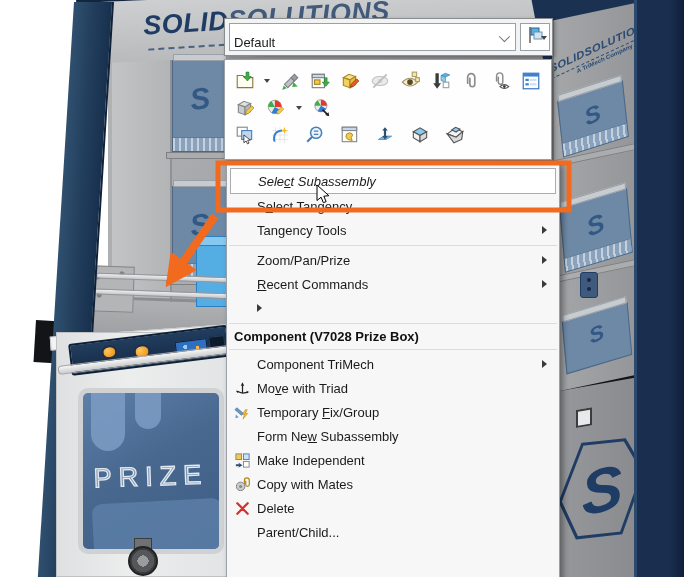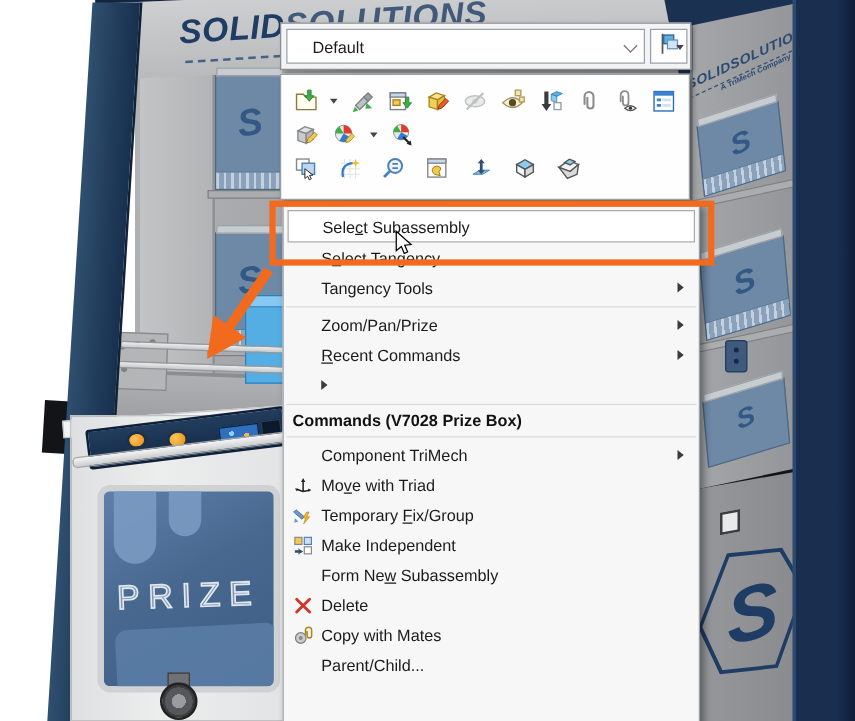--- a/index.html
+++ b/index.html
@@ -98,21 +98,21 @@
   .vent{position:absolute;left:28px;top:22px;width:16px;height:18px;background:#e8e9ea;
     border:2px solid #3a3c3e;}
   .mini-bracket{position:absolute;left:580px;top:272px;width:18px;height:26px;background:#3f5a7c;
     border:1px solid #1e3c64;border-radius:3px;}
   .mini-bracket i{position:absolute;left:6px;width:4px;height:4px;border-radius:50%;background:#16294a;display:block;}
 
   
   .config-strip{position:absolute;left:224px;top:18px;width:329px;height:38px;z-index:20;
     background:#f2f3f4;border:1px solid #8a8c8e;box-shadow:2px 2px 4px rgba(0,0,0,.35);}
   .combobox{position:absolute;left:4px;top:4px;width:287px;height:28px;background:#fff;
-    border:1px solid #9aa0a6;display:flex;align-items:center;padding:0 20px;font-size:13px;color:#1b1b1b;}
+    border:1px solid #9aa0a6;display:flex;align-items:flex-end;padding:0 4px;font-size:13px;color:#1b1b1b;}
   .combo-chevron{position:absolute;right:8px;top:10px;width:8px;height:8px;border-right:1.6px solid #6f7174;
     border-bottom:1.6px solid #6f7174;transform:rotate(45deg) translateY(-2px);}
   .ds-button{position:absolute;left:295px;top:4px;width:30px;height:28px;background:#fff;
     border:1px solid #9aa0a6;display:flex;align-items:center;justify-content:center;}
   .ds-caret{position:absolute;right:2px;top:12px;width:0;height:0;border-left:3.5px solid transparent;
     border-right:3.5px solid transparent;border-top:4.5px solid #444;}
 
   .context-toolbar{position:absolute;left:224px;top:59px;width:328px;height:101px;z-index:20;
     background:#fefefe;border:1px solid #9aa0a6;box-shadow:2px 3px 5px rgba(0,0,0,.4);
     padding:7px 8px;}
@@ -125,21 +125,21 @@
 
   .context-menu{position:absolute;left:226px;top:162px;width:334px;height:432px;z-index:20;
     background:#f7f7f7;border:1px solid #9aa0a6;box-shadow:3px 3px 6px rgba(0,0,0,.4);
     padding-top:5px;}
   .menu-item{position:relative;height:24px;display:flex;align-items:center;font-size:13px;color:#1b1b1b;}
   .menu-item .mi-icon{width:30px;display:flex;align-items:center;justify-content:center;flex:0 0 30px;}
   .menu-item .mi-icon svg{width:17px;height:17px;}
   .menu-item .mi-label{flex:1;}
   .menu-item .mi-arrow{width:0;height:0;border-top:4px solid transparent;border-bottom:4px solid transparent;
     border-left:5px solid #3a3a3a;margin-right:12px;}
-  .menu-item.hovered{background:#ffffff;border:1px solid #acacac;margin:0 3px;height:26px;}
+  .menu-item.hovered{background:#ffffff;border:1px solid #acacac;margin:0 3px;height:26px;font-style:italic;}
   .menu-item.hovered .mi-icon{flex-basis:27px;}
   .menu-sep{height:1px;background:#dcdcdc;margin:3px 2px 2px 2px;}
   .menu-header{height:20px;display:flex;align-items:center;font-size:13px;font-weight:bold;color:#111;padding-left:7px;}
   u{text-decoration:underline;}
 
   
   .overlay{position:absolute;inset:0;z-index:30;pointer-events:none;}
   .cursor{position:absolute;left:316px;top:184px;z-index:31;}
 </style>
 </head>
@@ -444,21 +444,21 @@
       <div class="menu-item">
         <span class="mi-icon"></span>
         <span class="mi-label"><u>R</u>ecent Commands</span>
         <span class="mi-arrow"></span>
       </div>
       <div class="menu-item">
         <span class="mi-icon"></span>
         <span class="mi-arrow"></span>
       </div>
       <div class="menu-sep"></div>
-      <div class="menu-header">Commands (V7028 Prize Box)</div>
+      <div class="menu-header">Component (V7028 Prize Box)</div>
       <div class="menu-sep"></div>
       <div class="menu-item">
         <span class="mi-icon"></span>
         <span class="mi-label">Component TriMech</span>
         <span class="mi-arrow"></span>
       </div>
       <div class="menu-item">
         <span class="mi-icon">
           <svg viewBox="0 0 18 18">
             <path d="M9 14V5M9 14L3.5 12M9 14l5.5-1" stroke="#222" stroke-width="1.3" fill="none"></path>
@@ -473,51 +473,51 @@
         <span class="mi-icon">
           <svg viewBox="0 0 18 18">
             <path d="M3 4l7 6-2 2-7-6z" fill="#6a9ad0" stroke="#2d5380" stroke-width=".6"></path>
             <path d="M2 11l3 3-3.5 1z" fill="#6a9ad0"></path>
             <path d="M12 6l-3 5h2l-1.5 5 5-6h-2.5l2-4z" fill="#f5b82e" stroke="#b07800" stroke-width=".5"></path>
           </svg>
         </span>
         <span class="mi-label">Temporary <u>F</u>ix/Group</span>
       </div>
       <div class="menu-item">
+        <span class="mi-icon"></span>
+        <span class="mi-label">Form Ne<u>w</u> Subassembly</span>
+      </div>
+      <div class="menu-item">
         <span class="mi-icon">
           <svg viewBox="0 0 18 18">
             <rect x="2" y="2" width="6" height="6" fill="#f3c94e" stroke="#85878a"></rect>
             <rect x="10" y="2" width="6" height="6" fill="#cfe0f2" stroke="#4a80b8"></rect>
             <path d="M2 13h3.5l-1-1.8 4.5 2.8-4.5 2.8 1-1.8H2z" fill="#2d4f70"></path>
             <rect x="10" y="10" width="6" height="6" fill="#fff" stroke="#85878a"></rect>
           </svg>
         </span>
         <span class="mi-label">Make Independent</span>
       </div>
       <div class="menu-item">
-        <span class="mi-icon"></span>
-        <span class="mi-label">Form Ne<u>w</u> Subassembly</span>
-      </div>
-      <div class="menu-item">
-        <span class="mi-icon">
-          <svg viewBox="0 0 18 18">
-            <path d="M3.5 3.5L14.5 14.5M14.5 3.5L3.5 14.5" stroke="#d3342a" stroke-width="2.4" stroke-linecap="round"></path>
-          </svg>
-        </span>
-        <span class="mi-label">Delete</span>
-      </div>
-      <div class="menu-item">
         <span class="mi-icon">
           <svg viewBox="0 0 18 18">
             <circle cx="7" cy="11" r="4.5" fill="#c9cbcd" stroke="#7c8084"></circle>
             <circle cx="7" cy="11" r="1.6" fill="#85878a"></circle>
             <path d="M11 8V4.5a2.6 2.6 0 015.2 0V9a1.9 1.9 0 01-3.8 0V5.5" fill="none" stroke="#b08818" stroke-width="1.3" stroke-linecap="round"></path>
           </svg>
         </span>
         <span class="mi-label">Copy with Mates</span>
+      </div>
+      <div class="menu-item">
+        <span class="mi-icon">
+          <svg viewBox="0 0 18 18">
+            <path d="M3.5 3.5L14.5 14.5M14.5 3.5L3.5 14.5" stroke="#d3342a" stroke-width="2.4" stroke-linecap="round"></path>
+          </svg>
+        </span>
+        <span class="mi-label">Delete</span>
       </div>
       <div class="menu-item">
         <span class="mi-icon"></span>
         <span class="mi-label">Parent/Child...</span>
       </div>
     </div>
 
   <svg class="overlay" width="684" height="577">
     <defs>
       <marker id="ah" markerWidth="4" markerHeight="4" refX="2.6" refY="2" orient="auto">

